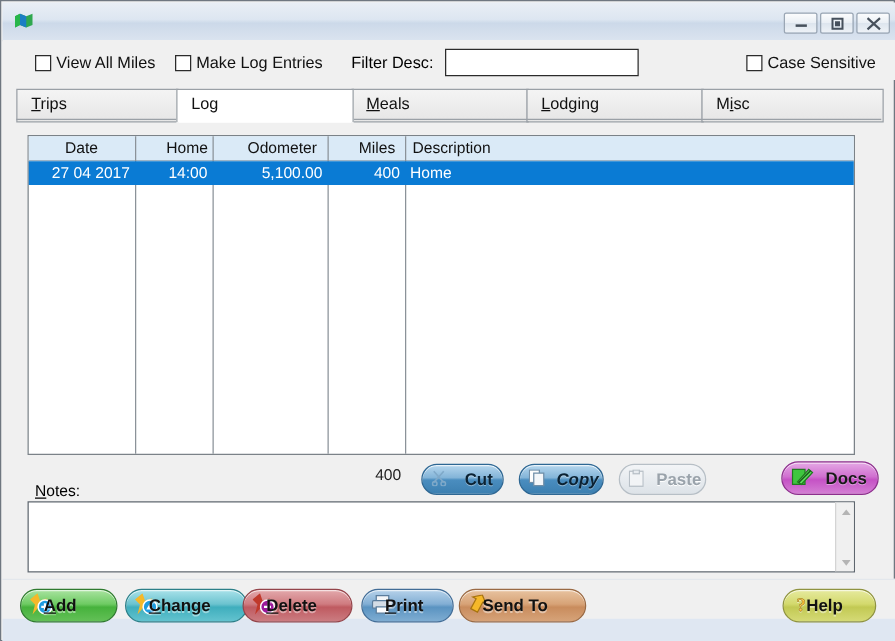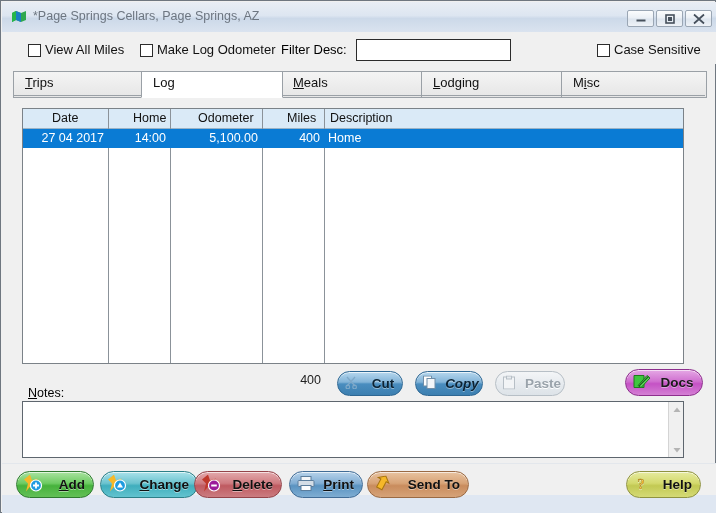--- a/index.html
+++ b/index.html
@@ -160,21 +160,21 @@
   .bottom-strip{
     position:absolute;left:1px;top:494px;width:714px;height:18px;background:#dfe7f2;
   }
   .bbtn{
     position:absolute;top:470px;height:27px;border-radius:14px;box-sizing:border-box;
     display:flex;align-items:center;cursor:pointer;
     font-weight:bold;font-size:13.5px;color:#111;
     text-shadow:0 1px 0 rgba(255,255,255,.45);
     box-shadow:inset 0 1px 0 rgba(255,255,255,.65);
   }
-  .bbtn .lbl{position:absolute;left:0;right:8px;text-align:right;padding-left:6px;}
+  .bbtn .lbl{position:absolute;left:0;right:8px;text-align:left;padding-left:18px;}
   #add-btn{left:15px;width:78px;border:1px solid #2f7a2f;
     background:linear-gradient(to bottom,#a9e3a0 0%,#6ecb63 45%,#46b23c 55%,#63c057 100%);}
   #change-btn{left:99px;width:98px;border:1px solid #2c7f88;
     background:linear-gradient(to bottom,#a9e2ea 0%,#6cc3cf 45%,#3faebd 55%,#63c3cf 100%);}
   #delete-btn{left:193px;width:88px;border:1px solid #94444a;
     background:linear-gradient(to bottom,#e3a9ac 0%,#cf7b80 45%,#bf5a60 55%,#cb7c81 100%);}
   #print-btn{left:288px;width:74px;border:1px solid #416c96;
     background:linear-gradient(to bottom,#b6d2ea 0%,#82aed4 45%,#5a93c1 55%,#7fadd2 100%);}
   #sendto-btn{left:366px;width:102px;border:1px solid #9a6a44;
     background:linear-gradient(to bottom,#e8c3a0 0%,#d7a377 45%,#c98c5d 55%,#d6a379 100%);}
@@ -191,21 +191,20 @@
 <div class="window">
 
   <div class="titlebar">
     <span class="title-icon">
       <svg width="16" height="13" viewBox="0 0 16 13">
         <path d="M1 3 L5 1 L10 3 L15 1 L15 10 L10 12 L5 10 L1 12 Z" fill="#2fa84f"></path>
         <path d="M5 1 L10 3 L10 12 L5 10 Z" fill="#1b7ec4"></path>
         <path d="M1 3 L5 1 L5 10 L1 12 Z" fill="#27b64a"></path>
       </svg>
     </span>
-    <span class="title-text">*Page Springs Cellars, Page Springs, AZ</span>
 
     <div class="winbtn" id="btn-min">
       <svg width="11" height="9" viewBox="0 0 11 9">
           <rect x="1" y="5" width="9" height="2" fill="#46505c"></rect>
         </svg>
     </div>
     <div class="winbtn" id="btn-max">
       <svg width="11" height="11" viewBox="0 0 11 11">
           <rect x="1.5" y="1.5" width="8" height="8" fill="none" stroke="#46505c" stroke-width="1.6"></rect>
           <rect x="3.5" y="3.5" width="4" height="4" fill="#46505c"></rect>
@@ -217,21 +216,21 @@
       </svg>
     </div>
   </div>
 
   <div class="header-row"></div>
 
   <span class="chk" id="chk-viewall"></span>
   <span class="chk-label" id="lbl-viewall">View All Miles</span>
 
   <span class="chk" id="chk-makelog"></span>
-  <span class="chk-label" id="lbl-makelog">Make Log Odometer</span>
+  <span class="chk-label" id="lbl-makelog">Make Log Entries</span>
 
   <span id="lbl-filter">Filter Desc:</span>
   <input id="filter-input" type="text" value="" style="">
 
 
   <span class="chk" id="chk-case"></span>
   <span class="chk-label" id="lbl-case">Case Sensitive</span>
 
   <div class="tabs">
     <div class="tab tab-inactive" style="left:0;width:128px;">

